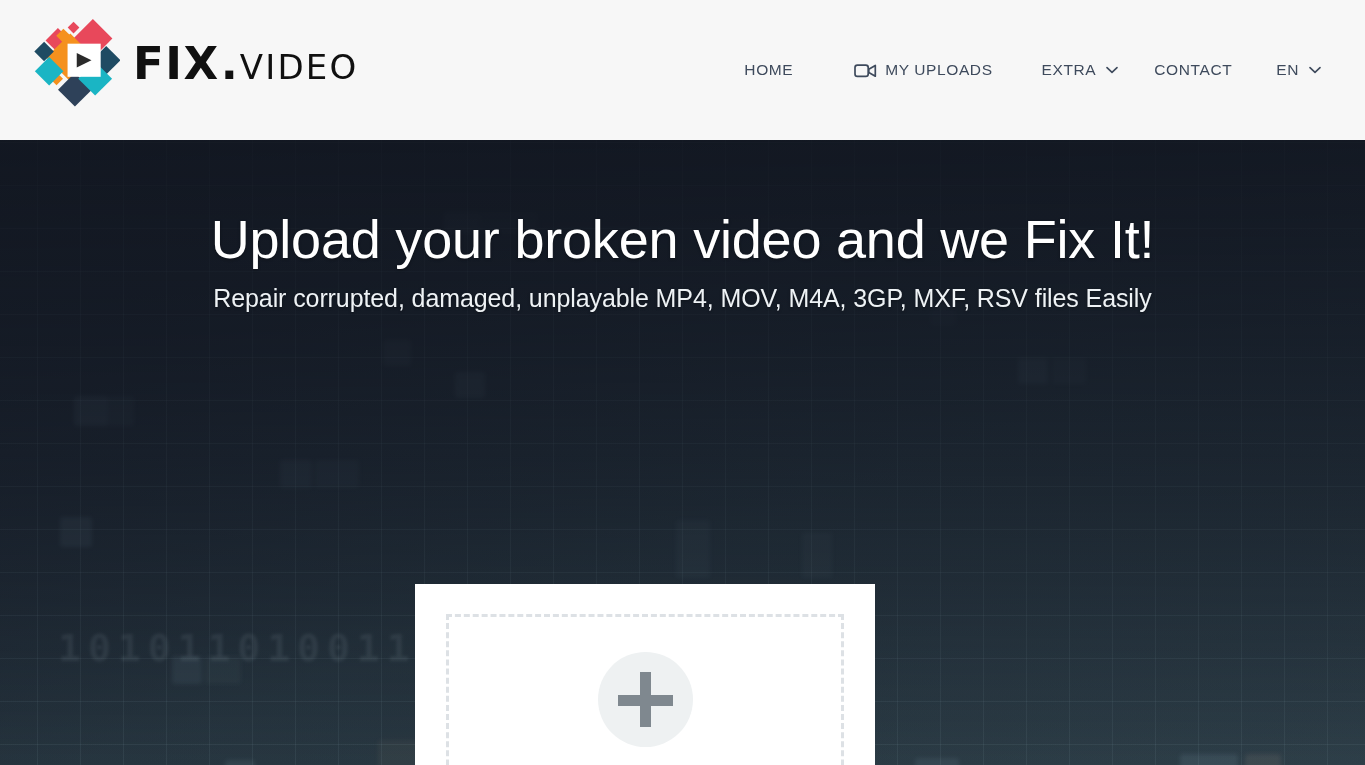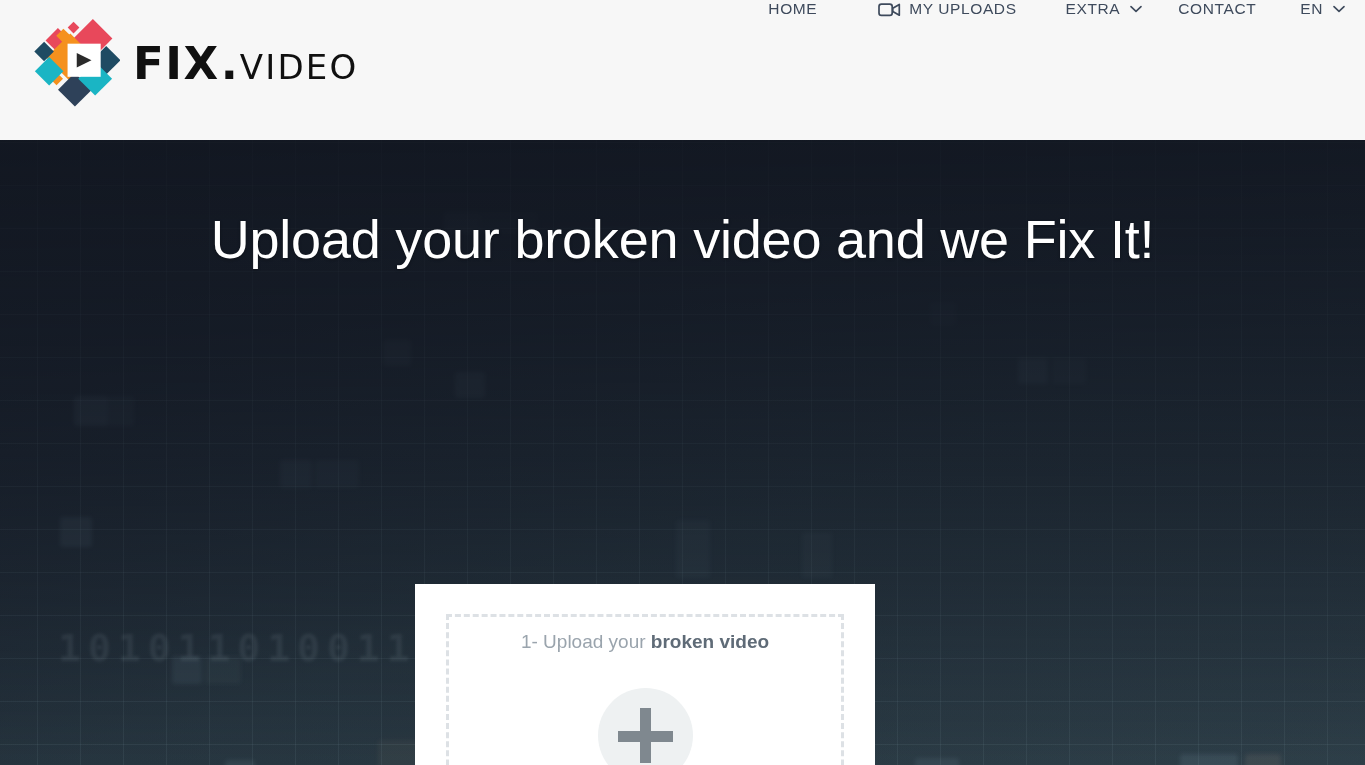--- a/index.html
+++ b/index.html
@@ -40,22 +40,22 @@
   }
   .brand-video {
     font-family: "DejaVu Sans", sans-serif;
     font-size: 34px; font-weight: 400;
     letter-spacing: 2.2px; line-height: 1; margin-left: 2px;
   }
 
   
   .main-nav {
     position: absolute; right: 0; top: 0;
-    height: 140px; display: flex; align-items: flex-start;
-    padding-right: 20px;
+    height: 140px; display: flex; align-items: center;
+    padding-right: 44px;
   }
   .nav-item {
     display: flex; align-items: center; gap: 8px;
     color: #3e4a5c;
     font-size: 15.5px;
     letter-spacing: 0.6px;
     text-transform: uppercase;
     cursor: pointer;
     white-space: nowrap;
   }
@@ -263,27 +263,25 @@
   </div>
 
   <div class="hero-grid"></div>
 
   <div class="binary bin-a">101011010011010110100101101</div>
 
   <div class="hero-grid-fade"></div>
 
   <div class="hero-copy">
     <h1 class="hero-title">Upload your broken video and we Fix It!</h1>
+    <p class="hero-sub">Repair corrupted, damaged, unplayable MP4, MOV, M4A, 3GP, MXF, RSV files Easily</p>
   </div>
 
   <div class="upload-card">
     <div class="dropzone">
 
-      <div class="dz-title">
-        <span>1- Upload your </span><b>broken video</b>
-      </div>
 
       <div class="plus-circle"></div>
 
     </div>
   </div>
 
 </section>
 
 </body></html>

